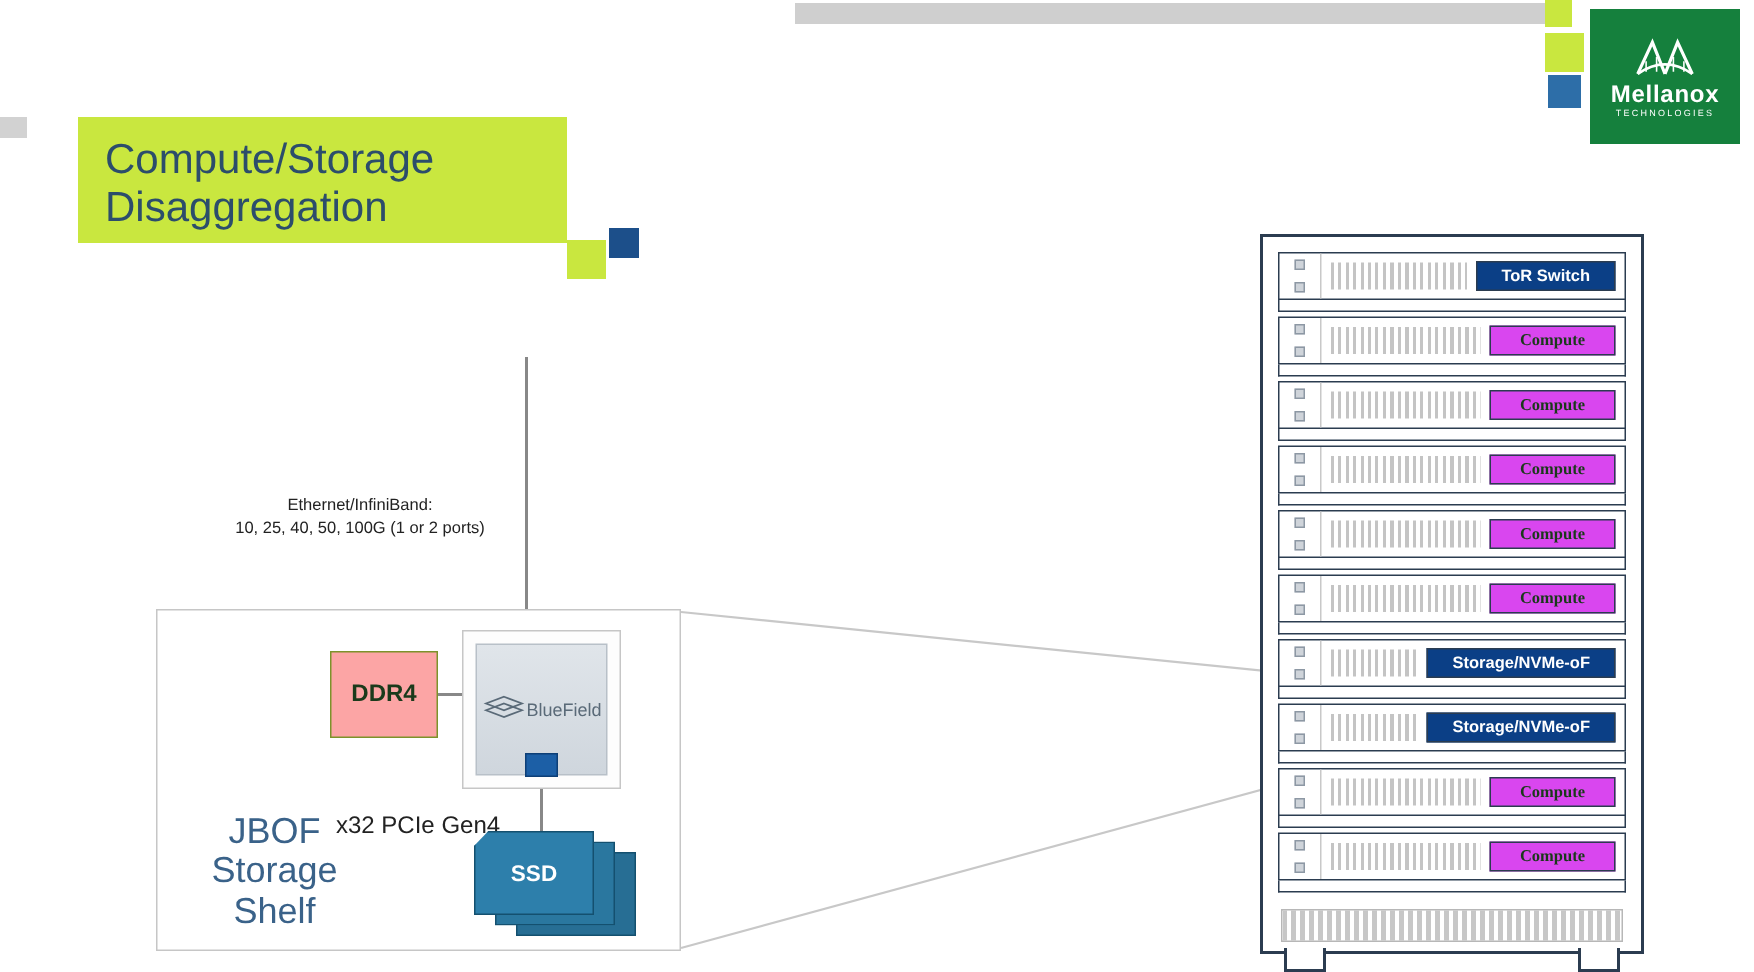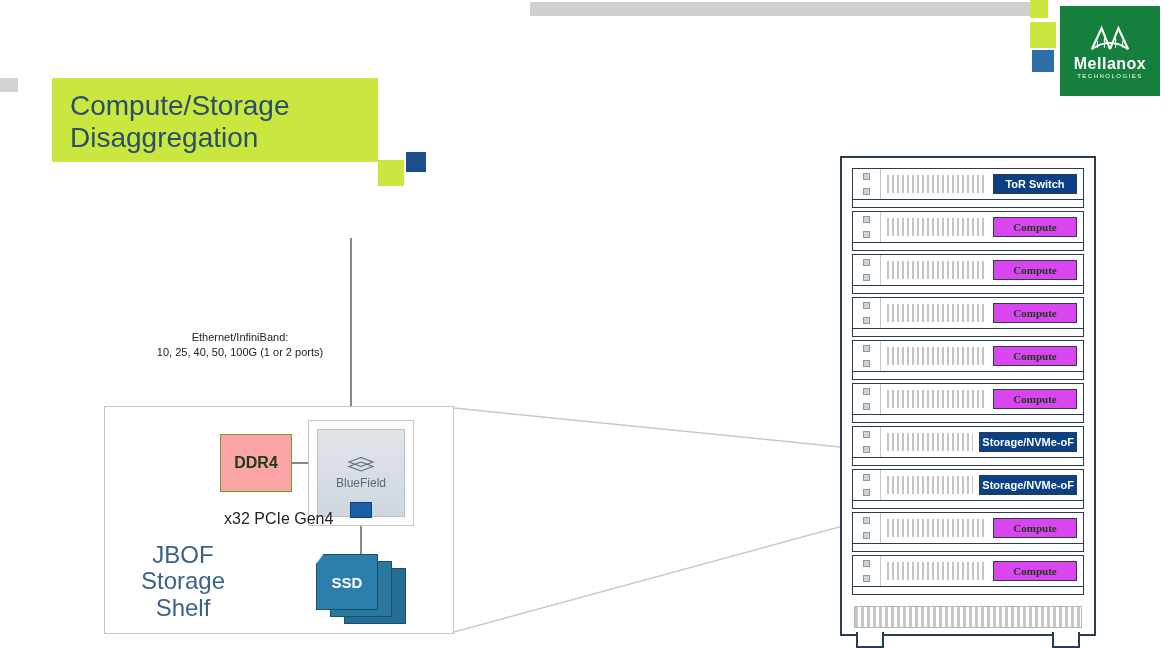--- a/index.html
+++ b/index.html
@@ -119,46 +119,46 @@
     top: 420px; left: 308px;
     width: 106px; height: 106px;
     border: 1.5px solid #c6c6c6;
     background: #fdfdfd;
   }
   .bluefield-inner {
     position: absolute;
     top: 8px; left: 8px; right: 8px; bottom: 8px;
     background: linear-gradient(#e0e5ea,#cfd6dd);
     border: 1px solid #b8c0c8;
-    display:flex; flex-direction:column; align-items:center; justify-content:center;
+    display:flex; align-items:center; justify-content:center;
     color:#5a6a78; font-size:12px;
   }
   .bluefield-inner svg { width:30px; height:18px; margin-bottom:2px;}
   .bf-badge {
     position:absolute; bottom:-2px; left:50%; transform:translateX(-50%);
     width:22px; height:16px; background:#1c5fa6; border:1px solid #0d3f77;
   }
 
   
   .hline {
     position:absolute; top:462px; left:292px; width:16px; height:2px; background:#888;
   }
   
   .vline2 {
     position:absolute; top:526px; left:360px; width:2px; height:28px; background:#888;
   }
   .pcie-label {
-    position:absolute; top:510px; left:224px;
+    position:absolute; top:542px; left:224px;
     font-size:16px; color:#222;
   }
 
   
   .ssd-stack { position:absolute; top:554px; left:316px; width:110px; height:78px; }
   .ssd {
-    position:absolute; width:62px; height:56px;
+    position:absolute; width:80px; height:56px;
     background:#2d7fab;
     border:1.5px solid #14506f;
     clip-path: polygon(12% 0, 100% 0, 100% 100%, 0 100%, 0 18%);
     display:flex; align-items:center; justify-content:center;
     color:#fff; font-size:15px; font-weight:bold;
   }
   .ssd.s3 { top:14px; left:28px; background:#276e94;}
   .ssd.s2 { top:7px;  left:14px; background:#2a779f;}
   .ssd.s1 { top:0;    left:0;  }
 
@@ -203,21 +203,21 @@
     flex:1; height:60%;
     background: repeating-linear-gradient(90deg,#c4c4c4 0 2px,transparent 2px 5px);
     margin:0 6px;
   }
   .slot .tag {
     height:20px; min-width:84px;
     border:1.5px solid #2b3c50;
     display:flex; align-items:center; justify-content:center;
     font-size:11px; font-weight:bold;
     margin-right:6px;
-    padding:0 2px;
+    padding:0 16px;
     white-space:nowrap;
   }
   .tag.blue  { background:#0b3f86; color:#fff; }
   .tag.green { background:#d946ef; color:#1a3a1a;font-family:Liberation Serif, serif; }
 
   
   .gap { position:absolute; left:10px; right:10px; height:8px; border:1.5px solid #2b3c50; border-top:none; }
 
 </style>
 </head>

